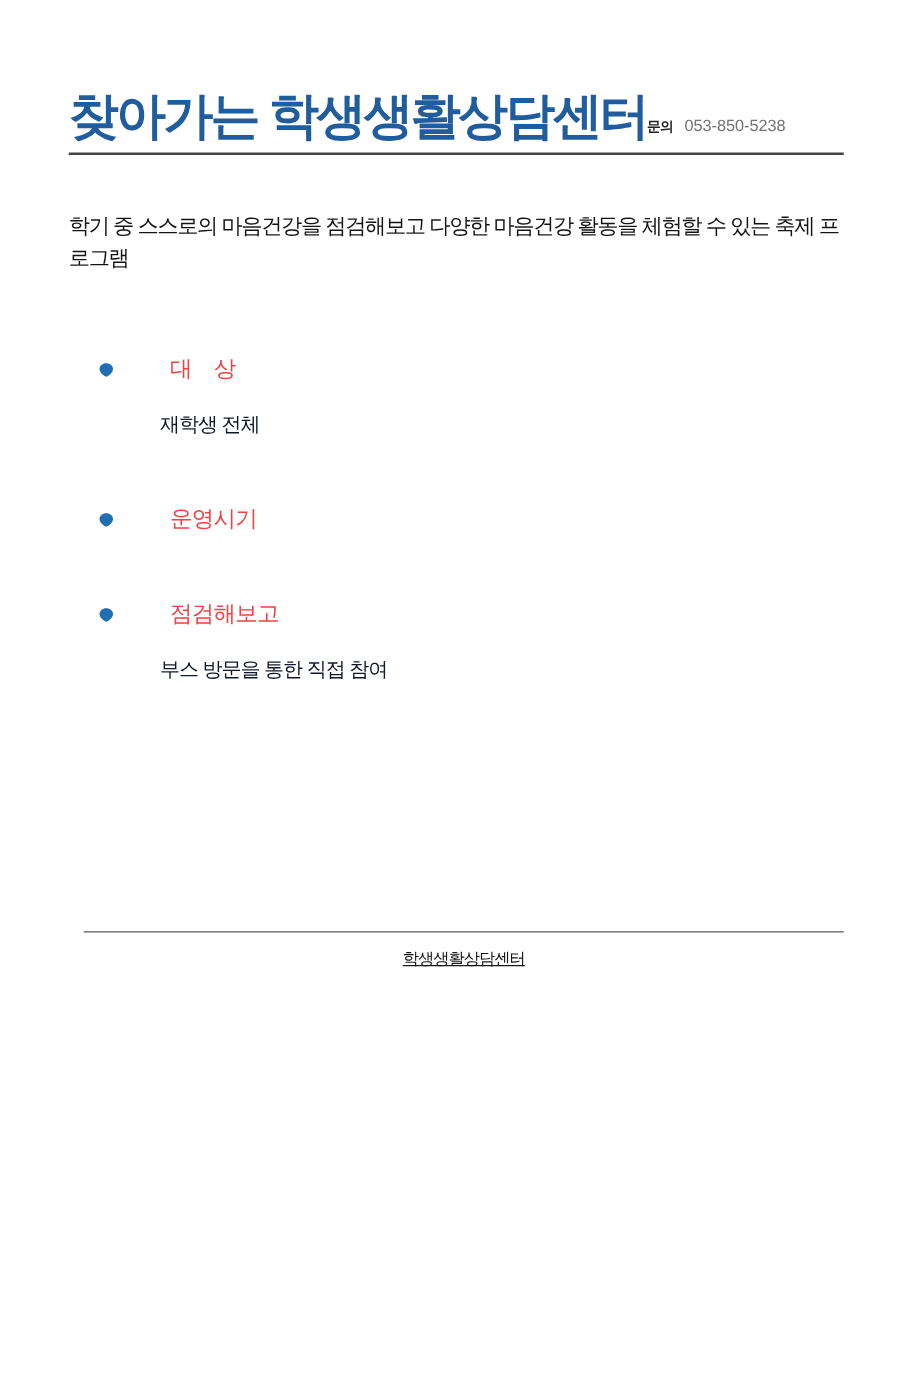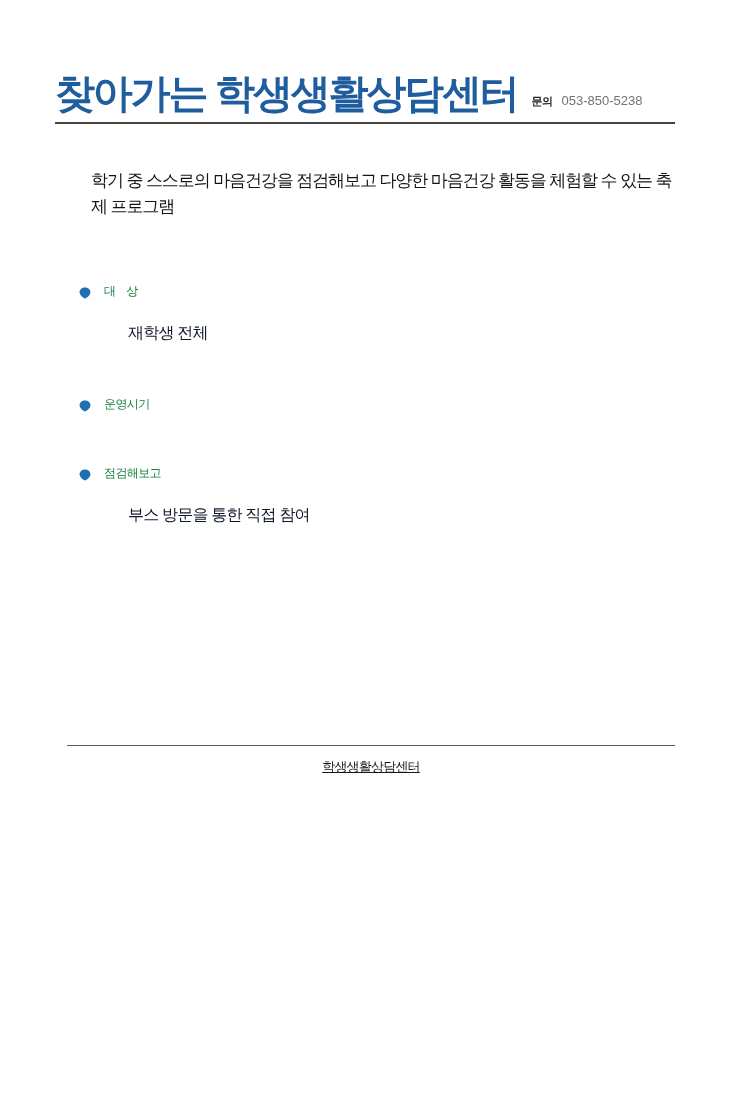--- a/index.html
+++ b/index.html
@@ -21,21 +21,20 @@
     box-sizing: border-box;
     padding: 0 55px;
   }
 
   
   .header {
     position: relative;
     padding-top: 62px;
     display: flex;
     align-items: flex-end;
-    gap: 14px;
   }
   .doc-title {
     font-size: 40px;
     font-weight: 700;
     letter-spacing: -2.2px;
     color: #1f5d9e;
     line-height: 1;
     white-space: nowrap;
   }
   .contact-block {
@@ -64,21 +63,20 @@
   }
 
   
   .intro {
     margin-top: 44px;
     font-size: 17px;
     line-height: 1.55;
     letter-spacing: -1.1px;
     color: #141414;
     max-width: 628px;
-    margin-left: 36px;
   }
 
   
   .sections {
     margin-top: 62px;
   }
   .section {
     margin-bottom: 52px;
   }
   .section:last-child {
@@ -90,24 +88,25 @@
     gap: 13px;
     padding-left: 24px;
   }
   .bullet {
     width: 12px;
     height: 12px;
     flex: 0 0 12px;
     display: block;
   }
   .section-title {
-    font-size: 12px;
+    font-size: 18px;
     letter-spacing: -0.6px;
-    color: #15803d;
+    color: #ef4444;
     white-space: pre;
+    margin-left: 32px;
   }
   .section-body {
     margin-top: 23px;
     padding-left: 73px;
     font-size: 16px;
     letter-spacing: -0.8px;
     color: #0f172a;
   }
 
   

